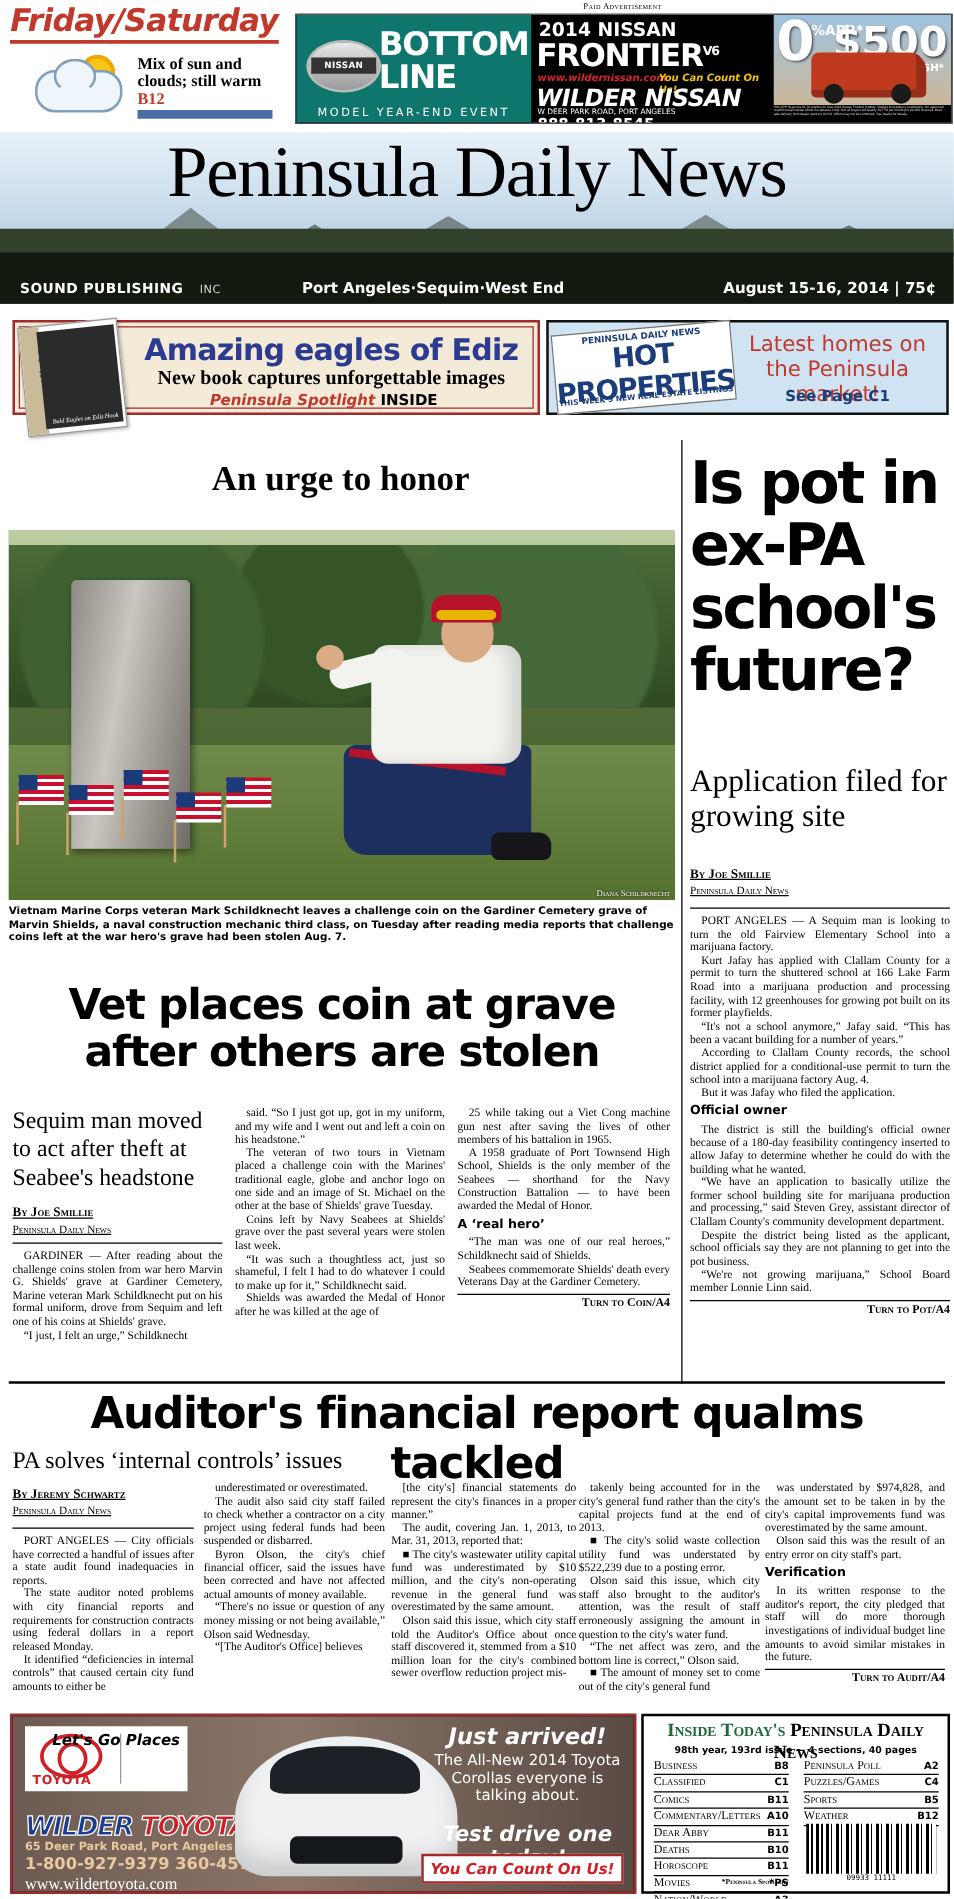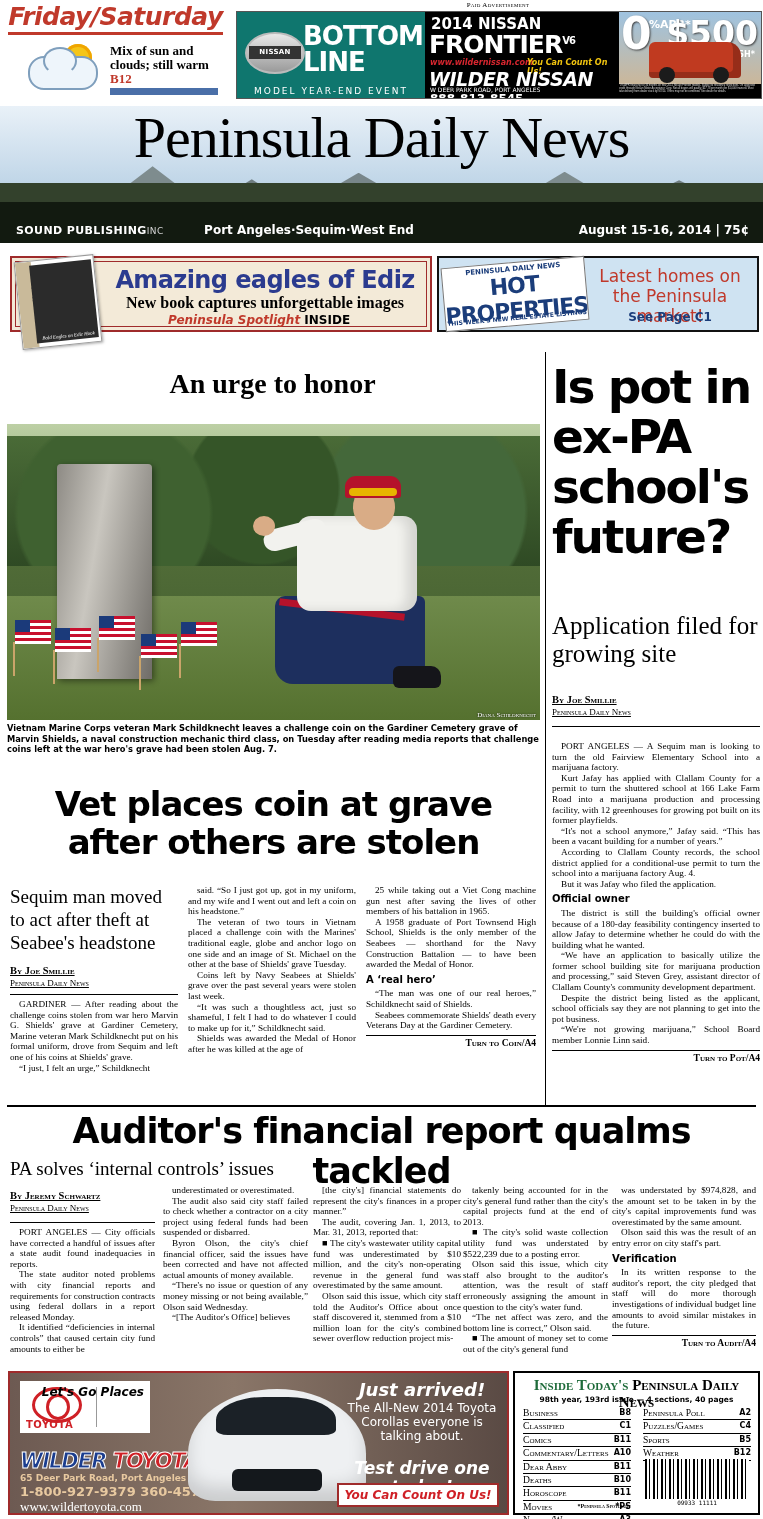--- a/index.html
+++ b/index.html
@@ -73,22 +73,22 @@
   .mt-sky{position:absolute;left:0;top:0;width:100%;height:62%;
      background:linear-gradient(#e9f1f8,#bcd3e6);}
   .mt-range{position:absolute;left:0;top:44%;width:100%;height:34%;overflow:hidden;}
   .pk{position:absolute;bottom:0;background:#6f7d80;}
   .mt-base{position:absolute;left:0;bottom:0;width:100%;height:30%;background:#121a10;}
   .mt-mid{position:absolute;left:0;bottom:28%;width:100%;height:16%;background:#33412c;}
   .mt-title{position:absolute;left:0;top:2px;width:763px;text-align:center;
      font-family:"Liberation Serif",serif;font-size:58px;line-height:60px;letter-spacing:-1px;color:#000;}
   .mt-sound{position:absolute;left:16px;bottom:6px;font-family:"DejaVu Sans",sans-serif;font-weight:bold;
      font-size:11px;color:#fff;letter-spacing:.4px;}
-  .mt-sound .inc{font-weight:normal;color:#d4d4d4;font-size:9px;}
-  .mt-towns{position:absolute;left:0;bottom:6px;width:618px;text-align:center;
+  .mt-sound .inc{font-weight:normal;color:#d4d4d4;font-size:9px;padding-left:13px;}
+  .mt-towns{position:absolute;left:0;bottom:6px;width:693px;text-align:center;
      font-family:"DejaVu Sans",sans-serif;font-weight:bold;font-size:12px;color:#fff;}
   .mt-date{position:absolute;right:14px;bottom:6px;font-family:"DejaVu Sans",sans-serif;font-weight:bold;
      font-size:12px;color:#fff;}
 
   
   .promos{position:absolute;left:0;top:248px;width:763px;height:88px;}
   .promo-left{position:absolute;left:10px;top:8px;width:418px;height:72px;background:#f3ead8;
      border:2px solid #9f2b2b;}
   .promo-left-in{position:absolute;left:3px;top:3px;right:3px;bottom:3px;border:1px solid #9f2b2b;}
   .spot-book{position:absolute;left:6px;top:0px;width:78px;height:86px;background:#fff;
@@ -405,21 +405,21 @@
     <p>Seabees commemorate Shields' death every Veterans Day at the Gardiner Cemetery.</p>
     <div class="turnto">Turn to Coin/A4</div>
   </div>
 
   <div class="pot-hl">Is pot in ex-PA school's future?</div>
   <div class="pot-sub">Application filed for growing site</div>
   <div class="pot-by byline">
     <div>By Joe Smillie</div>
     <div class="org">Peninsula Daily News</div>
   </div>
-  <div class="pot-body bodycol" style="border-top:1px solid #000;padding-top:14px;">
+  <div class="pot-body bodycol" style="border-top:1px solid #000;padding-top:4px;">
     <p>PORT ANGELES — A Sequim man is looking to turn the old Fairview Elementary School into a marijuana factory.</p>
     <p>Kurt Jafay has applied with Clallam County for a permit to turn the shuttered school at 166 Lake Farm Road into a marijuana production and processing facility, with 12 greenhouses for growing pot built on its former playfields.</p>
     <p>“It's not a school anymore,” Jafay said. “This has been a vacant building for a number of years.”</p>
     <p>According to Clallam County records, the school district applied for a conditional-use permit to turn the school into a marijuana factory Aug. 4.</p>
     <p>But it was Jafay who filed the application.</p>
     <div class="subhd">Official owner</div>
     <p>The district is still the building's official owner because of a 180-day feasibility contingency inserted to allow Jafay to determine whether he could do with the building what he wanted.</p>
     <p>“We have an application to basically utilize the former school building site for marijuana production and processing,” said Steven Grey, assistant director of Clallam County's community development department.</p>
     <p>Despite the district being listed as the applicant, school officials say they are not planning to get into the pot business.</p>
     <p>“We're not growing marijuana,” School Board member Lonnie Linn said.</p>

